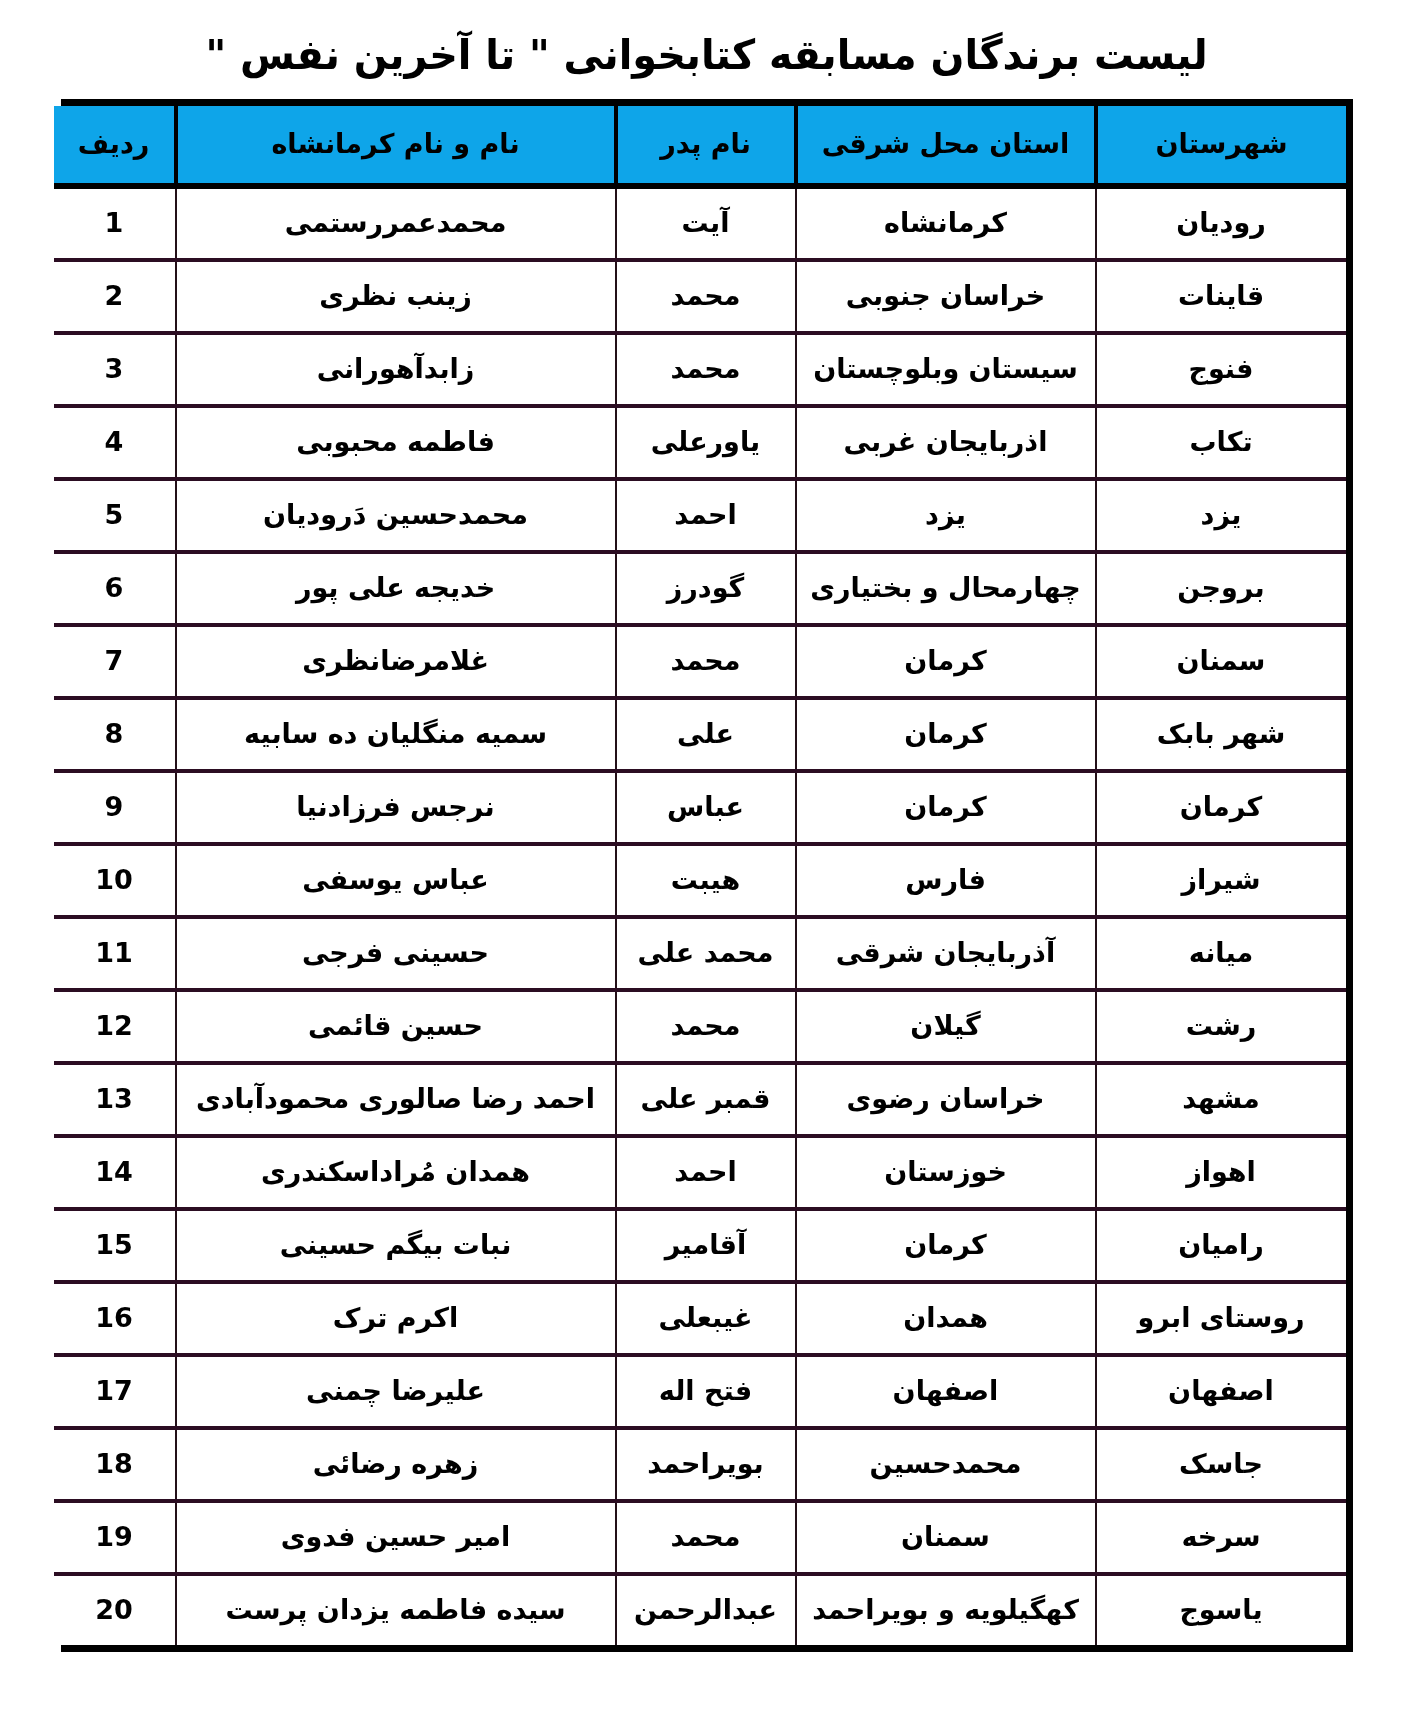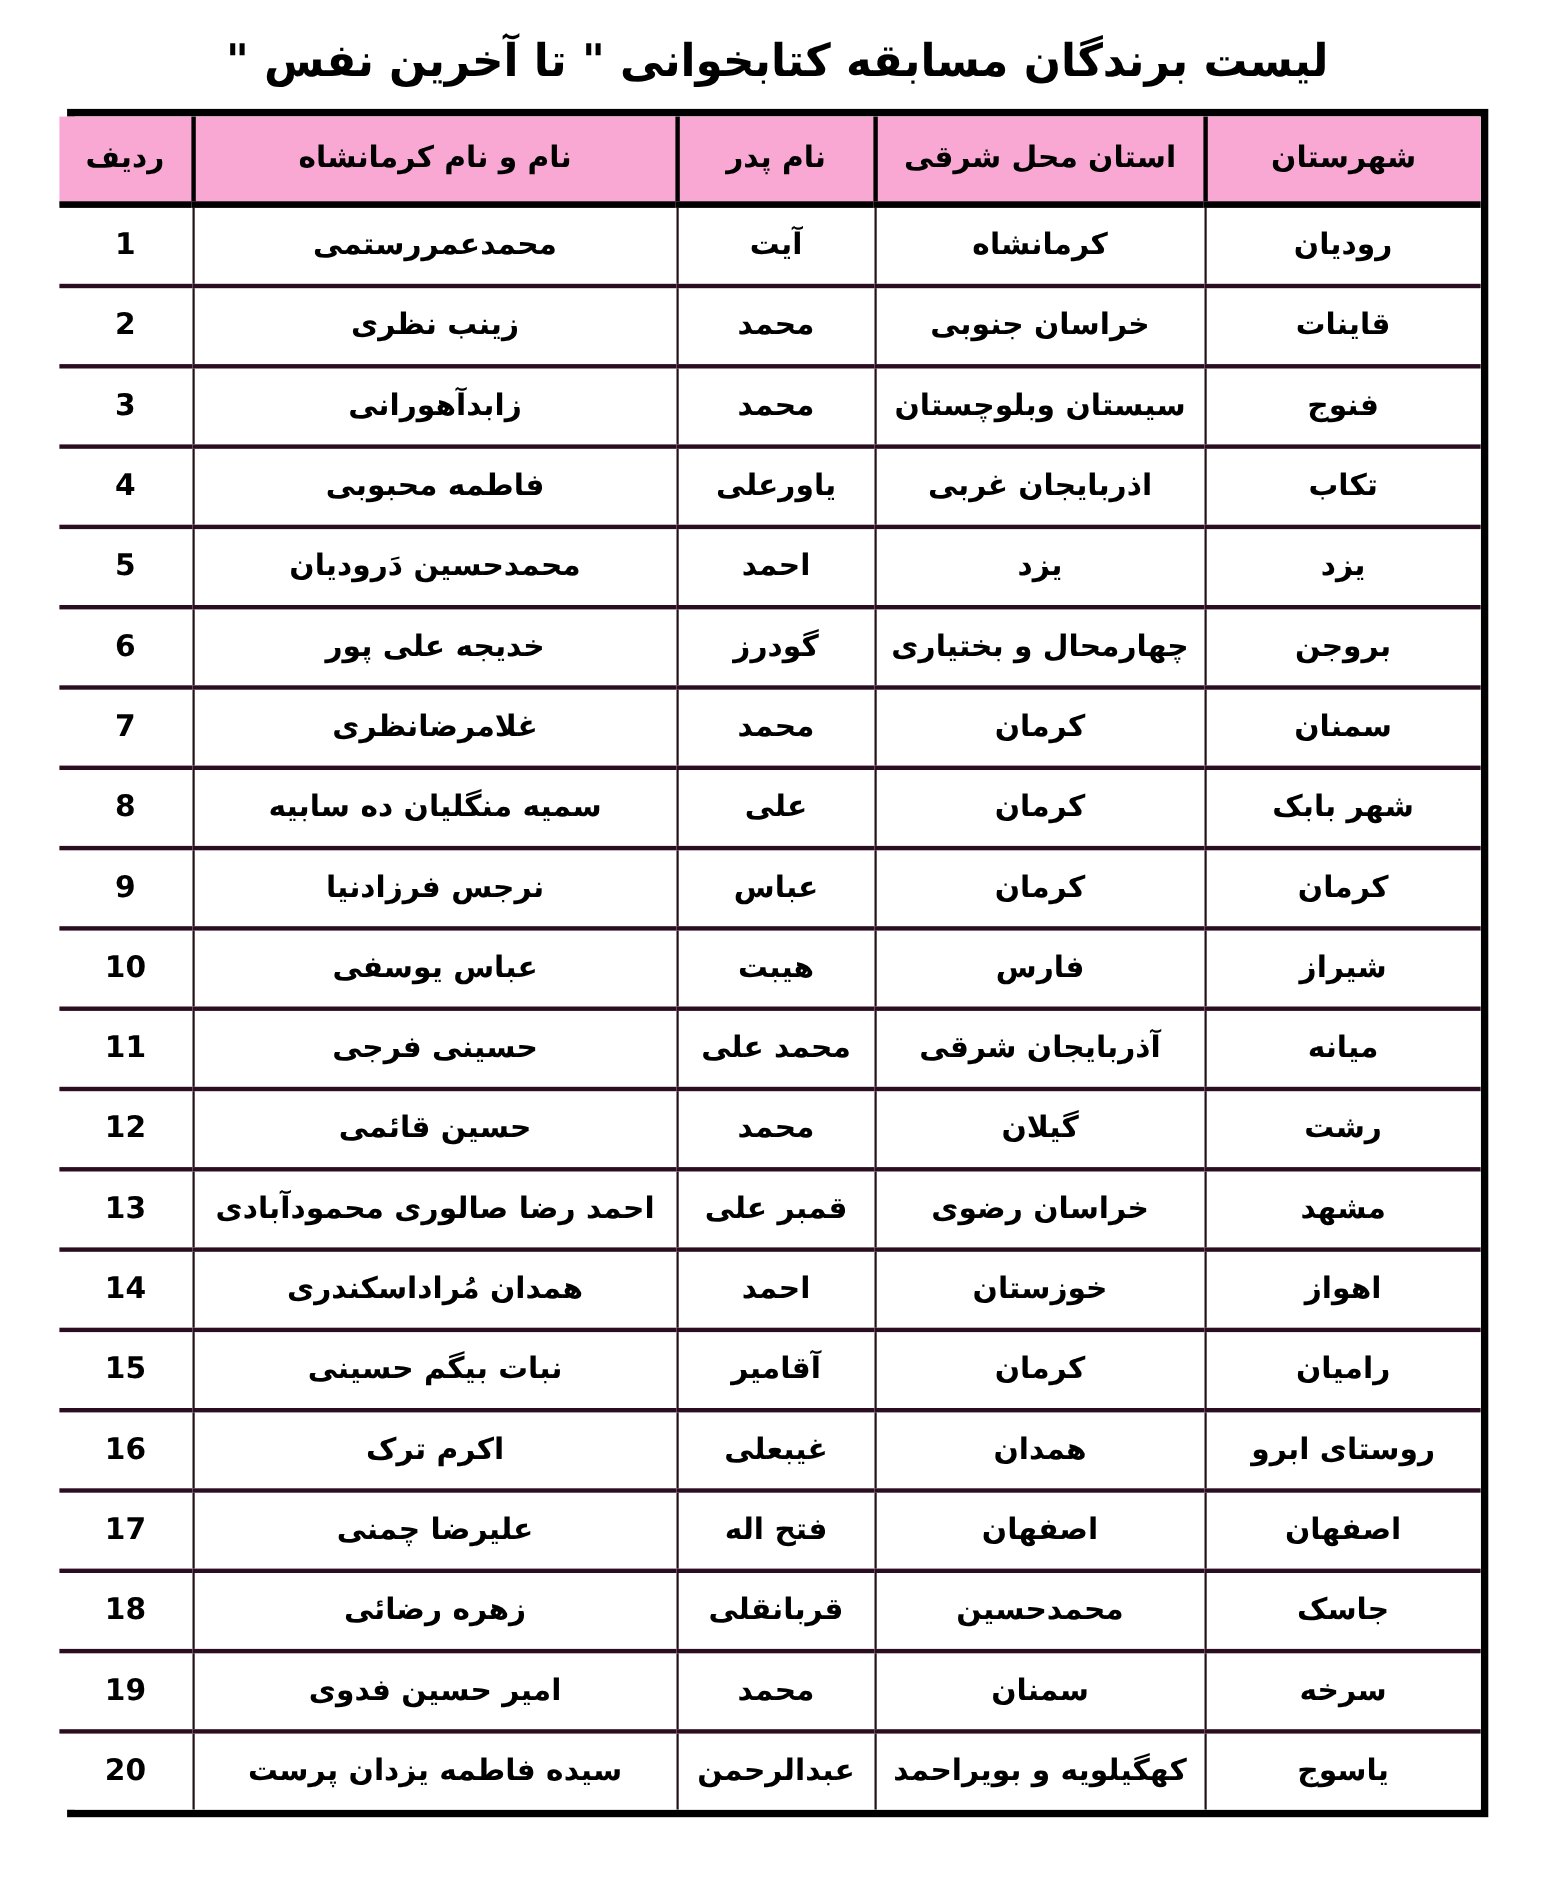--- a/index.html
+++ b/index.html
@@ -59,21 +59,21 @@
     background: #ffffff;
   }
 
   table.winners col.c-row    { width: 122px; }
   table.winners col.c-name   { width: 440px; }
   table.winners col.c-father { width: 180px; }
   table.winners col.c-prov   { width: 300px; }
   table.winners col.c-city   { width: 250px; }
 
   table.winners thead th {
-    background: #f9a8d4;
+    background: #0ea5e9;
     font-size: 27px;
     font-weight: bold;
     text-align: center;
     padding: 22px 4px 24px 4px;
     border-left: 4px solid #000000;
     border-bottom: 6px solid #000000;
     color: #000000;
     white-space: nowrap;
   }
   table.winners thead th:last-child {
@@ -254,21 +254,21 @@
           <tr>
             <td class="col-city">اصفهان</td>
             <td class="col-prov">اصفهان</td>
             <td class="col-father">فتح اله</td>
             <td class="col-name">علیرضا چمنی</td>
             <td class="col-index">17</td>
           </tr>
           <tr>
             <td class="col-city">جاسک</td>
             <td class="col-prov">محمدحسین</td>
-            <td class="col-father">قربانقلی</td>
+            <td class="col-father">بویراحمد</td>
             <td class="col-name">زهره رضائی</td>
             <td class="col-index">18</td>
           </tr>
           <tr>
             <td class="col-city">سرخه</td>
             <td class="col-prov">سمنان</td>
             <td class="col-father">محمد</td>
             <td class="col-name">امیر حسین فدوی</td>
             <td class="col-index">19</td>
           </tr>

